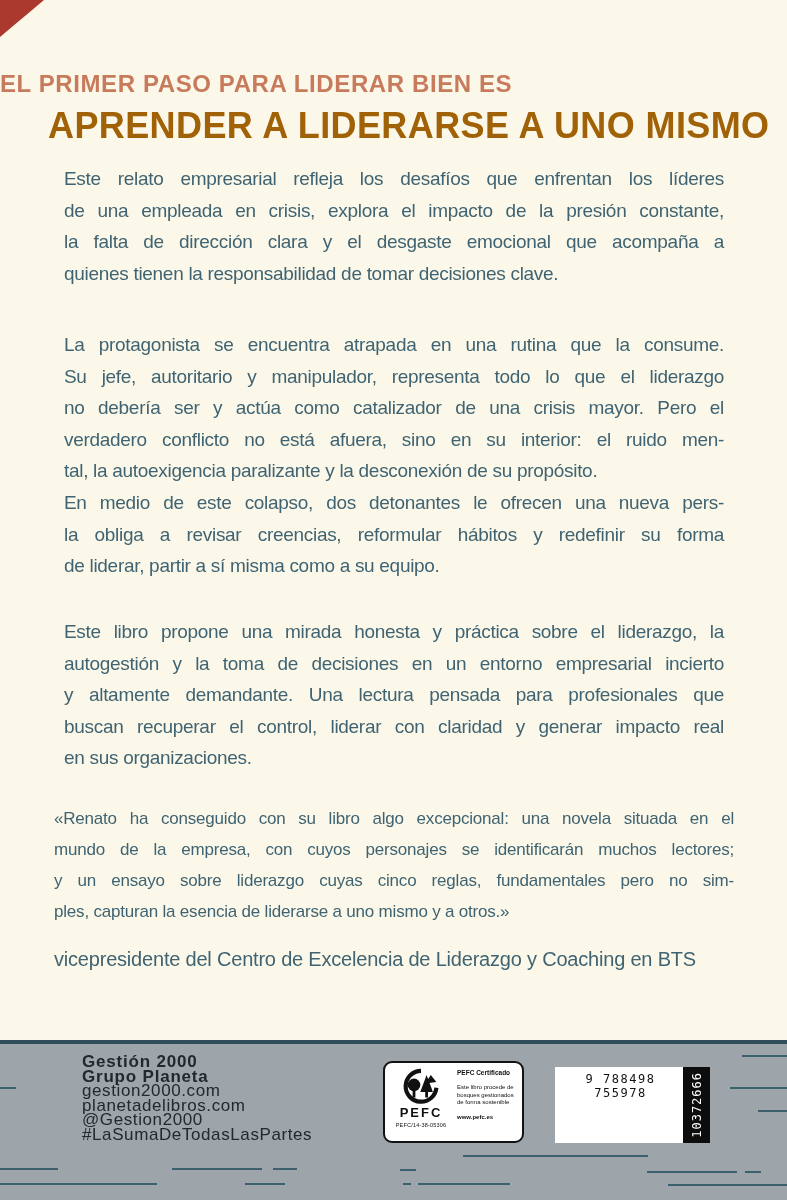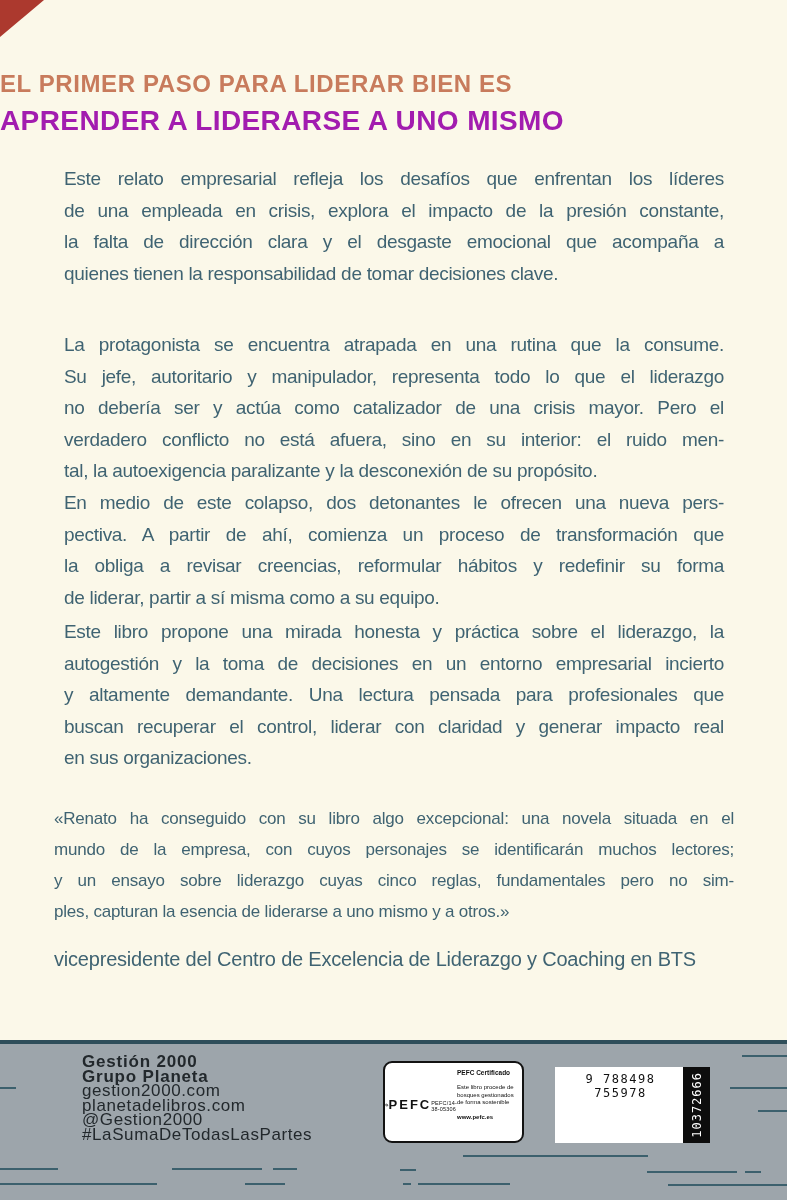--- a/index.html
+++ b/index.html
@@ -9,21 +9,21 @@
     font-family:"Liberation Sans", sans-serif;
     color:#3F6372;
   }
   
   .corner { position:absolute; top:0; left:0; width:0; height:0;
     border-top:37px solid #AC392E; border-right:44px solid transparent; }
 
   
   .headline { position:absolute; top:70px; left:0; right:0; }
   .headline .l1 { font-size:24px; font-weight:bold; letter-spacing:.6px; color:#C87B5C; }
-  .headline .l2 { font-size:28px; font-weight:bold; letter-spacing:.4px; color:#a21caf; margin-top:7px; }
+  .headline .l2 { font-size:36px; font-weight:bold; letter-spacing:.4px; color:#a16207; margin-top:7px;margin-left:48px; }
 
   
   .para, .quote { position:absolute; left:64px; width:660px; }
   .para .line, .quote .line {
     height:31.5px; line-height:31.5px; white-space:normal;
     text-align:justify; text-align-last:justify;
     font-size:19px; letter-spacing:-0.3px; color:#3F6372;
   }
   .para .line:last-child, .quote .line:last-child { text-align-last:left; }
   .p1 { top:163px; } .p2 { top:329px; } .p3 { top:487px; } .p4 { top:616px; }
@@ -43,21 +43,21 @@
   .publisher { position:absolute; left:82px; top:11px; color:#22282C;
     font-size:17px; line-height:14.6px; letter-spacing:.6px; font-weight:400; }
   .publisher .b { font-weight:bold; letter-spacing:.8px; }
 
   .dash { position:absolute; height:2px; background:#3C606D; }
 
   
   .pefc { position:absolute; left:383px; top:17px; width:141px; height:82px;
     background:#fff; border:2.5px solid #121212; border-radius:9px;
     box-sizing:border-box; display:flex; color:#111; }
-  .pefc-left { width:72px; display:flex; flex-direction:row; align-items:center; padding-top:5px; }
+  .pefc-left { width:72px; display:flex; flex-direction:column; align-items:center; padding-top:5px; }
   .pefc-left svg { width:42px; height:38px; }
   .pefc-word { font-weight:bold; font-size:13px; letter-spacing:2px; line-height:13px; }
   .pefc-code { font-size:5.5px; margin-top:3px; letter-spacing:.2px; }
   .pefc-right { flex:1; padding:6px 4px 0 0; }
   .pefc-cert { font-size:6.5px; font-weight:bold; }
   .pefc-claim { font-size:6px; line-height:7.5px; margin-top:8px; width:58px; }
   .pefc-url { font-size:6px; font-weight:bold; margin-top:7px; }
 
   
   .barcode { position:absolute; left:555px; top:23px; width:155px; height:76px;
@@ -95,21 +95,20 @@
     </div>
   <div class="para p2">
       <div class="line">La protagonista se encuentra atrapada en una rutina que la consume.</div>
       <div class="line">Su jefe, autoritario y manipulador, representa todo lo que el liderazgo</div>
       <div class="line">no debería ser y actúa como catalizador de una crisis mayor. Pero el</div>
       <div class="line">verdadero conflicto no está afuera, sino en su interior: el ruido men-</div>
       <div class="line">tal, la autoexigencia paralizante y la desconexión de su propósito.</div>
     </div>
   <div class="para p3">
       <div class="line">En medio de este colapso, dos detonantes le ofrecen una nueva pers-</div>
-      <div class="line">pectiva. A partir de ahí, comienza un proceso de transformación que</div>
       <div class="line">la obliga a revisar creencias, reformular hábitos y redefinir su forma</div>
       <div class="line">de liderar, partir a sí misma como a su equipo.</div>
     </div>
   <div class="para p4">
       <div class="line">Este libro propone una mirada honesta y práctica sobre el liderazgo, la</div>
       <div class="line">autogestión y la toma de decisiones en un entorno empresarial incierto</div>
       <div class="line">y altamente demandante. Una lectura pensada para profesionales que</div>
       <div class="line">buscan recuperar el control, liderar con claridad y generar impacto real</div>
       <div class="line">en sus organizaciones.</div>
     </div>

